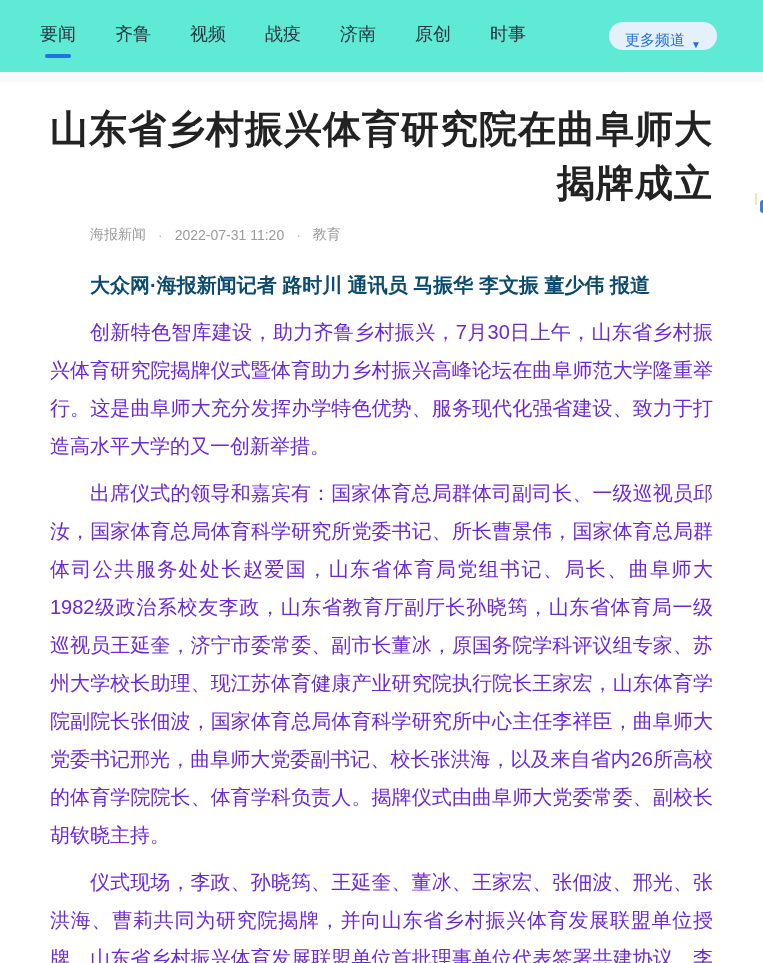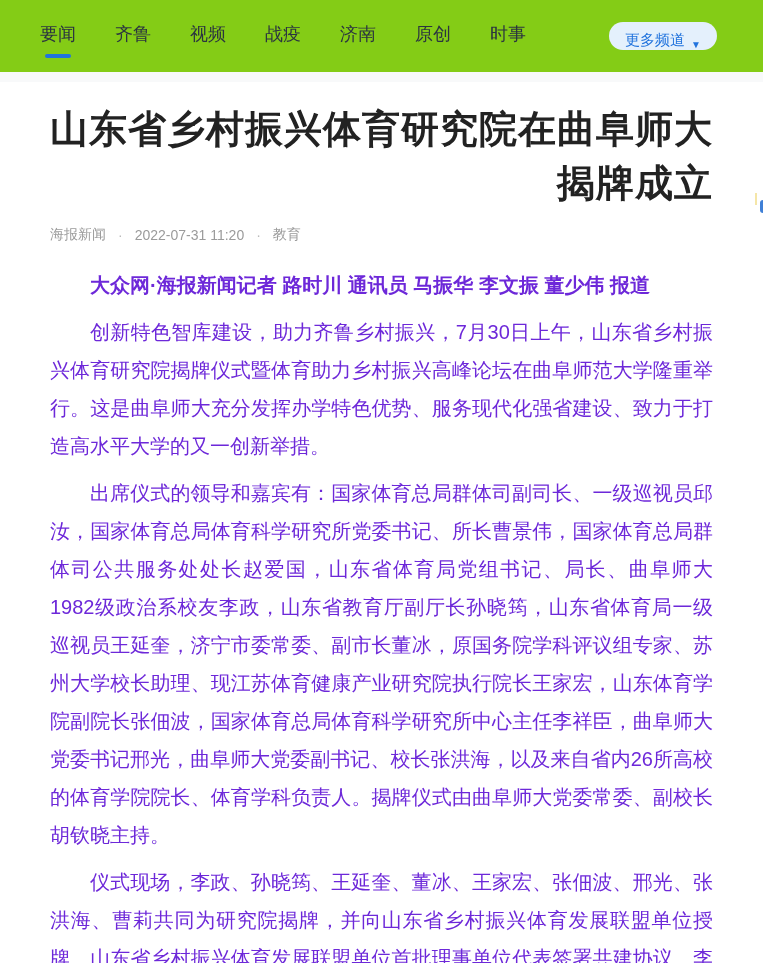--- a/index.html
+++ b/index.html
@@ -7,21 +7,21 @@
     width: 763px; height: 963px;
     background: #ffffff;
     font-family: "Liberation Sans", "DejaVu Sans", sans-serif;
     overflow: hidden;
     position: relative;
   }
 
   
   .topnav {
     height: 72px;
-    background: #84cc16;
+    background: #5eead4;
     display: flex;
     align-items: center;
     padding: 0 46px 0 40px;
     position: relative;
   }
   .tabs { display: flex; align-items: center; flex: 1; }
   .tab {
     position: relative;
     font-size: 18px;
     color: #2b3440;
@@ -73,33 +73,34 @@
     color: #222222;
     letter-spacing: 1px;
     text-align: right;
   }
   .meta {
     margin-top: 16px;
     font-size: 14px;
     color: #9b9b9b;
     display: flex;
     align-items: center;
+    margin-left: 40px;
   }
   .meta .dot { margin: 0 12px; color: #bbbbbb; }
 
   .body-text { margin-top: 22px; }
   .body-text p {
     font-size: 20px;
     line-height: 38px;
     color: #6d28d9;
     text-indent: 2em;
     margin-bottom: 9px;
     text-align: justify;
   }
-  .body-text p.lead { font-weight: bold; color: #6d28d9; }
+  .body-text p.lead { font-weight: bold; color: #0c4a6e; }
 
   
   .edge-sliver-yellow {
     position: absolute;
     right: 6px; top: 193px;
     width: 2px; height: 12px;
     background: #f5e6a8;
   }
   .edge-sliver-blue {
     position: absolute;

